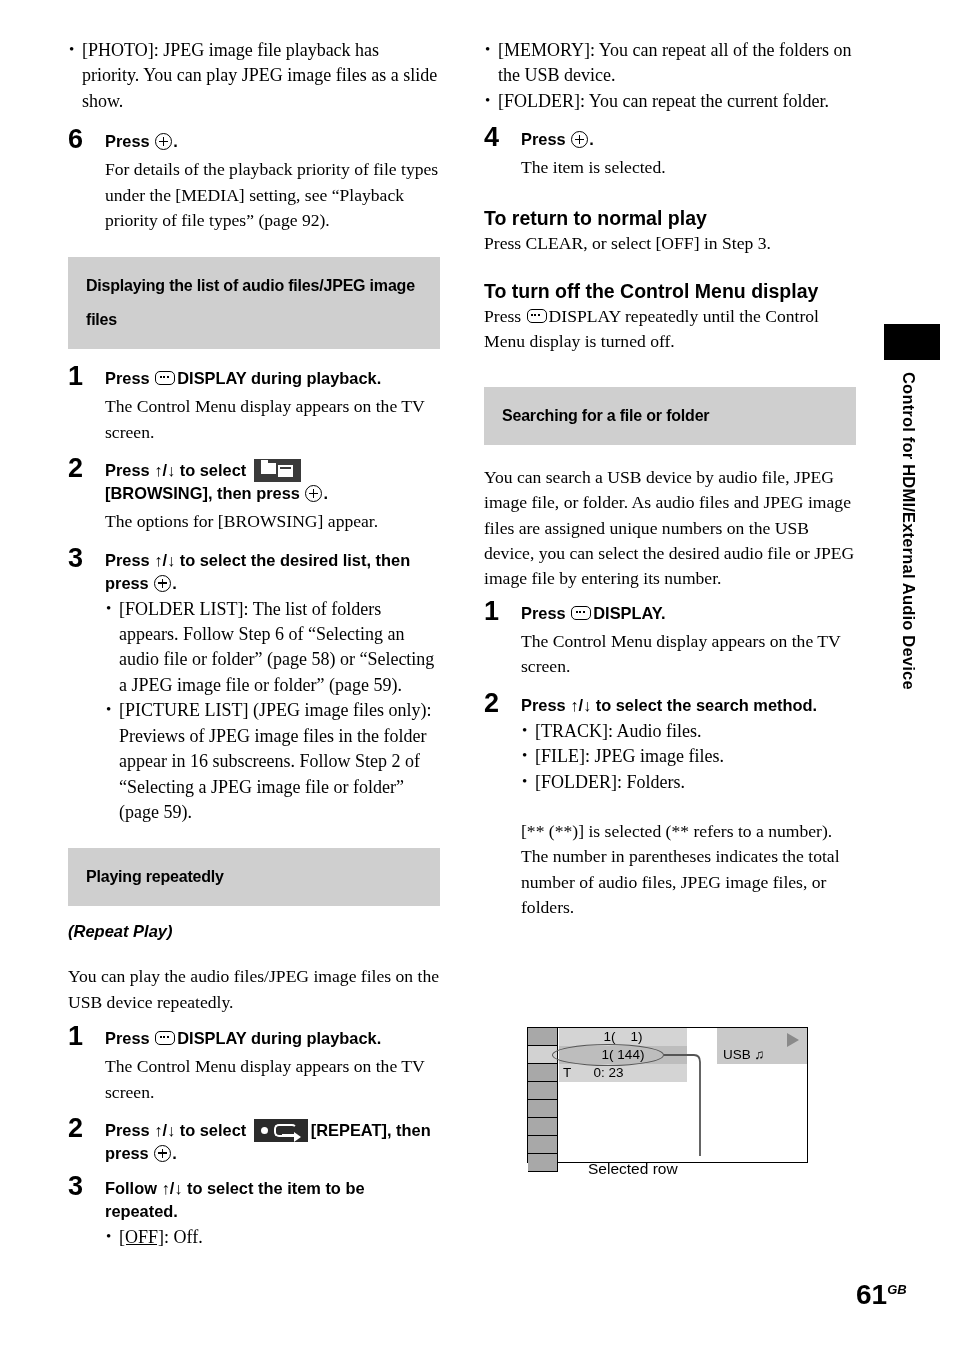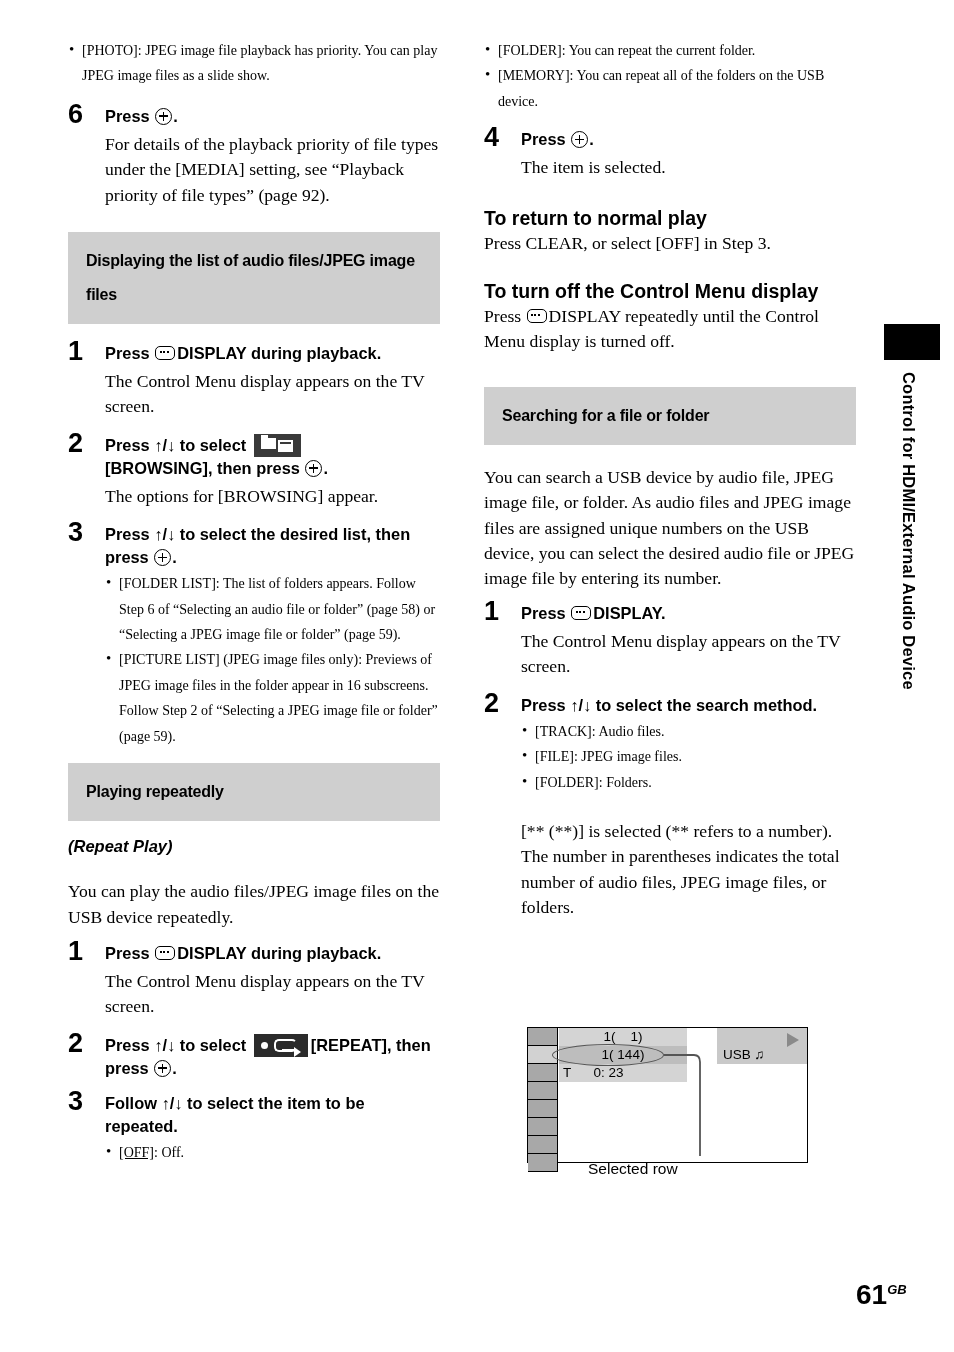--- a/index.html
+++ b/index.html
@@ -44,21 +44,21 @@
   
   ul.bullets {
     list-style: none;
     margin: 0;
     padding: 0;
   }
   ul.bullets > li {
     position: relative;
     padding-left: 14px;
     font-family: "Liberation Serif", serif;
-    font-size: 14px;
+    font-size: 18px;
     line-height: 25.4px;
   }
   ul.bullets > li::before {
     content: "\2022";
     position: absolute;
     left: 1px;
     top: -1px;
     font-size: 15px;
   }
 
@@ -418,21 +418,21 @@
       <div class="step-title">
         <span>Press ↑/↓ to select the desired list, then press</span>
         <span class="ico ico-enter"></span><span>.</span>
       </div>
       <ul class="bullets" style="margin-top:2px">
         <li>[FOLDER LIST]: The list of folders appears. Follow Step 6 of “Selecting an audio file or folder” (page 58) or “Selecting a JPEG image file or folder” (page 59).</li>
         <li>[PICTURE LIST] (JPEG image files only): Previews of JPEG image files in the folder appear in 16 subscreens. Follow Step 2 of “Selecting a JPEG image file or folder” (page 59).</li>
       </ul>
     </div>
 
-    <div class="sec-head" style="margin-top:14px">Playing repeatedly</div>
+    <div class="sec-head" style="margin-top:23px">Playing repeatedly</div>
 
     <div class="italic-head" style="margin-top:14px">(Repeat Play)</div>
 
     <div class="body-text" style="margin-top:22px">You can play the audio files/JPEG image files on the USB device repeatedly.</div>
 
     <div class="step" style="margin-top:12px">
       <div class="step-num">1</div>
       <div class="step-title">
         <span>Press</span>
         <span class="ico ico-display"></span><span>DISPLAY during playback.</span>
@@ -455,22 +455,22 @@
       <ul class="bullets" style="margin-top:2px">
         <li><span class="underline">[OFF]</span><span>: Off.</span></li>
       </ul>
     </div>
 
   </div>
 
   <div class="col col-right">
 
     <ul class="bullets">
+      <li>[MEMORY]: You can repeat all of the folders on the USB device.</li>
       <li>[FOLDER]: You can repeat the current folder.</li>
-      <li>[MEMORY]: You can repeat all of the folders on the USB device.</li>
     </ul>
 
     <div class="step" style="margin-top:14px">
       <div class="step-num">4</div>
       <div class="step-title">
         <span>Press</span>
         <span class="ico ico-enter"></span><span>.</span>
       </div>
       <div class="step-body">The item is selected.</div>
     </div>

